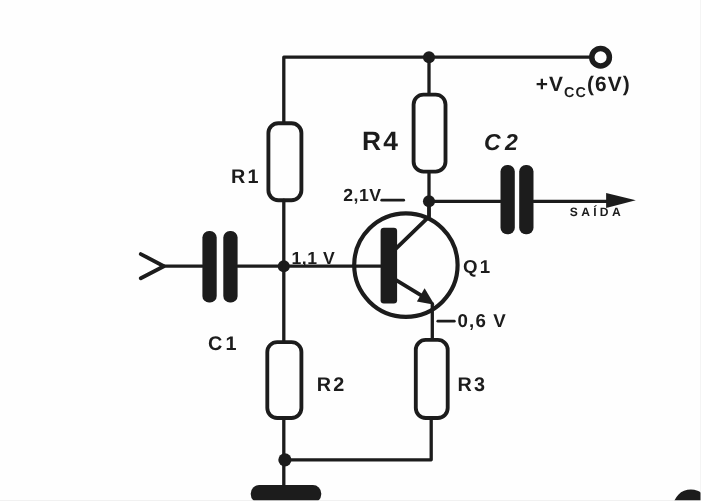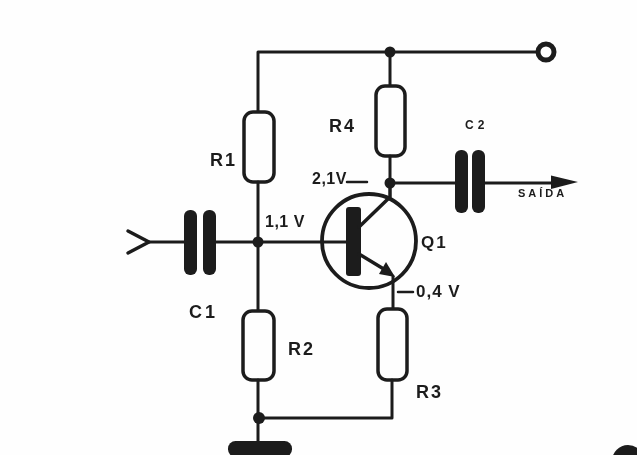--- a/index.html
+++ b/index.html
@@ -14,26 +14,26 @@
   .label{
     position:absolute;
     color:#1c1c1c;
     font-weight:700;
     white-space:nowrap;
     line-height:1;
     user-select:none;
   }
   .lbl-input   {left:33px;  top:180px; font-size:18px; letter-spacing:3.5px;}
   .lbl-c1      {left:189px; top:303px; font-size:18px; letter-spacing:3px;}
-  .lbl-vbase   {left:265px; top:214px; font-size:16px; letter-spacing:0.5px;}
+  .lbl-vbase   {left:265px; top:228px; font-size:16px; letter-spacing:0.5px;}
   .lbl-r1      {left:210px; top:151px; font-size:18px; letter-spacing:2px;}
   .lbl-r2      {left:288px; top:340px; font-size:18px; letter-spacing:2px;text-align:center;}
-  .lbl-r3      {left:416px; top:340px; font-size:18px; letter-spacing:2px;margin-top:43px;}
-  .lbl-r4      {left:329px; top:117px; font-size:18px; letter-spacing:2px;}
-  .lbl-c2      {left:465px; top:119px; font-size:12px; letter-spacing:4px;}
+  .lbl-r3      {left:416px; top:340px; font-size:18px; letter-spacing:2px;}
+  .lbl-r4      {left:329px; top:117px; font-size:24px; letter-spacing:2px;}
+  .lbl-c2      {left:440px; top:119px; font-size:21px; letter-spacing:4px;font-style:italic;}
   .lbl-q1      {left:421px; top:234px; font-size:17px; letter-spacing:2px;}
   .lbl-vcoll   {left:312px; top:171px; font-size:16px; letter-spacing:0.5px;}
   .lbl-vemit   {left:416px; top:283px; font-size:17px; letter-spacing:1px;}
   .lbl-output  {left:518px; top:188px; font-size:11px; letter-spacing:3px;}
   .lbl-supply  {left:487px; top:68px;  font-size:19px; letter-spacing:1px;}
   .lbl-supply .sub{
     display:inline-block;
     font-size:13px;
     transform:translateY(5px);
     letter-spacing:1px;
@@ -95,17 +95,20 @@
 
   <div class="label lbl-c1">C1</div>
   <div class="label lbl-r1">R1</div>
   <div class="label lbl-r2">R2</div>
   <div class="label lbl-r3">R3</div>
   <div class="label lbl-r4">R4</div>
   <div class="label lbl-c2">C2</div>
   <div class="label lbl-q1">Q1</div>
   <div class="label lbl-vbase">1,1 V</div>
   <div class="label lbl-vcoll">2,1V</div>
-  <div class="label lbl-vemit">0,4 V</div>
+  <div class="label lbl-vemit">0,6 V</div>
   <div class="label lbl-output">SAÍDA</div>
 
+  <div class="label lbl-supply">
+    <span>+V</span><span class="sub">CC</span><span>(6V)</span>
+  </div>
 
 </div>
 
 </body></html>

